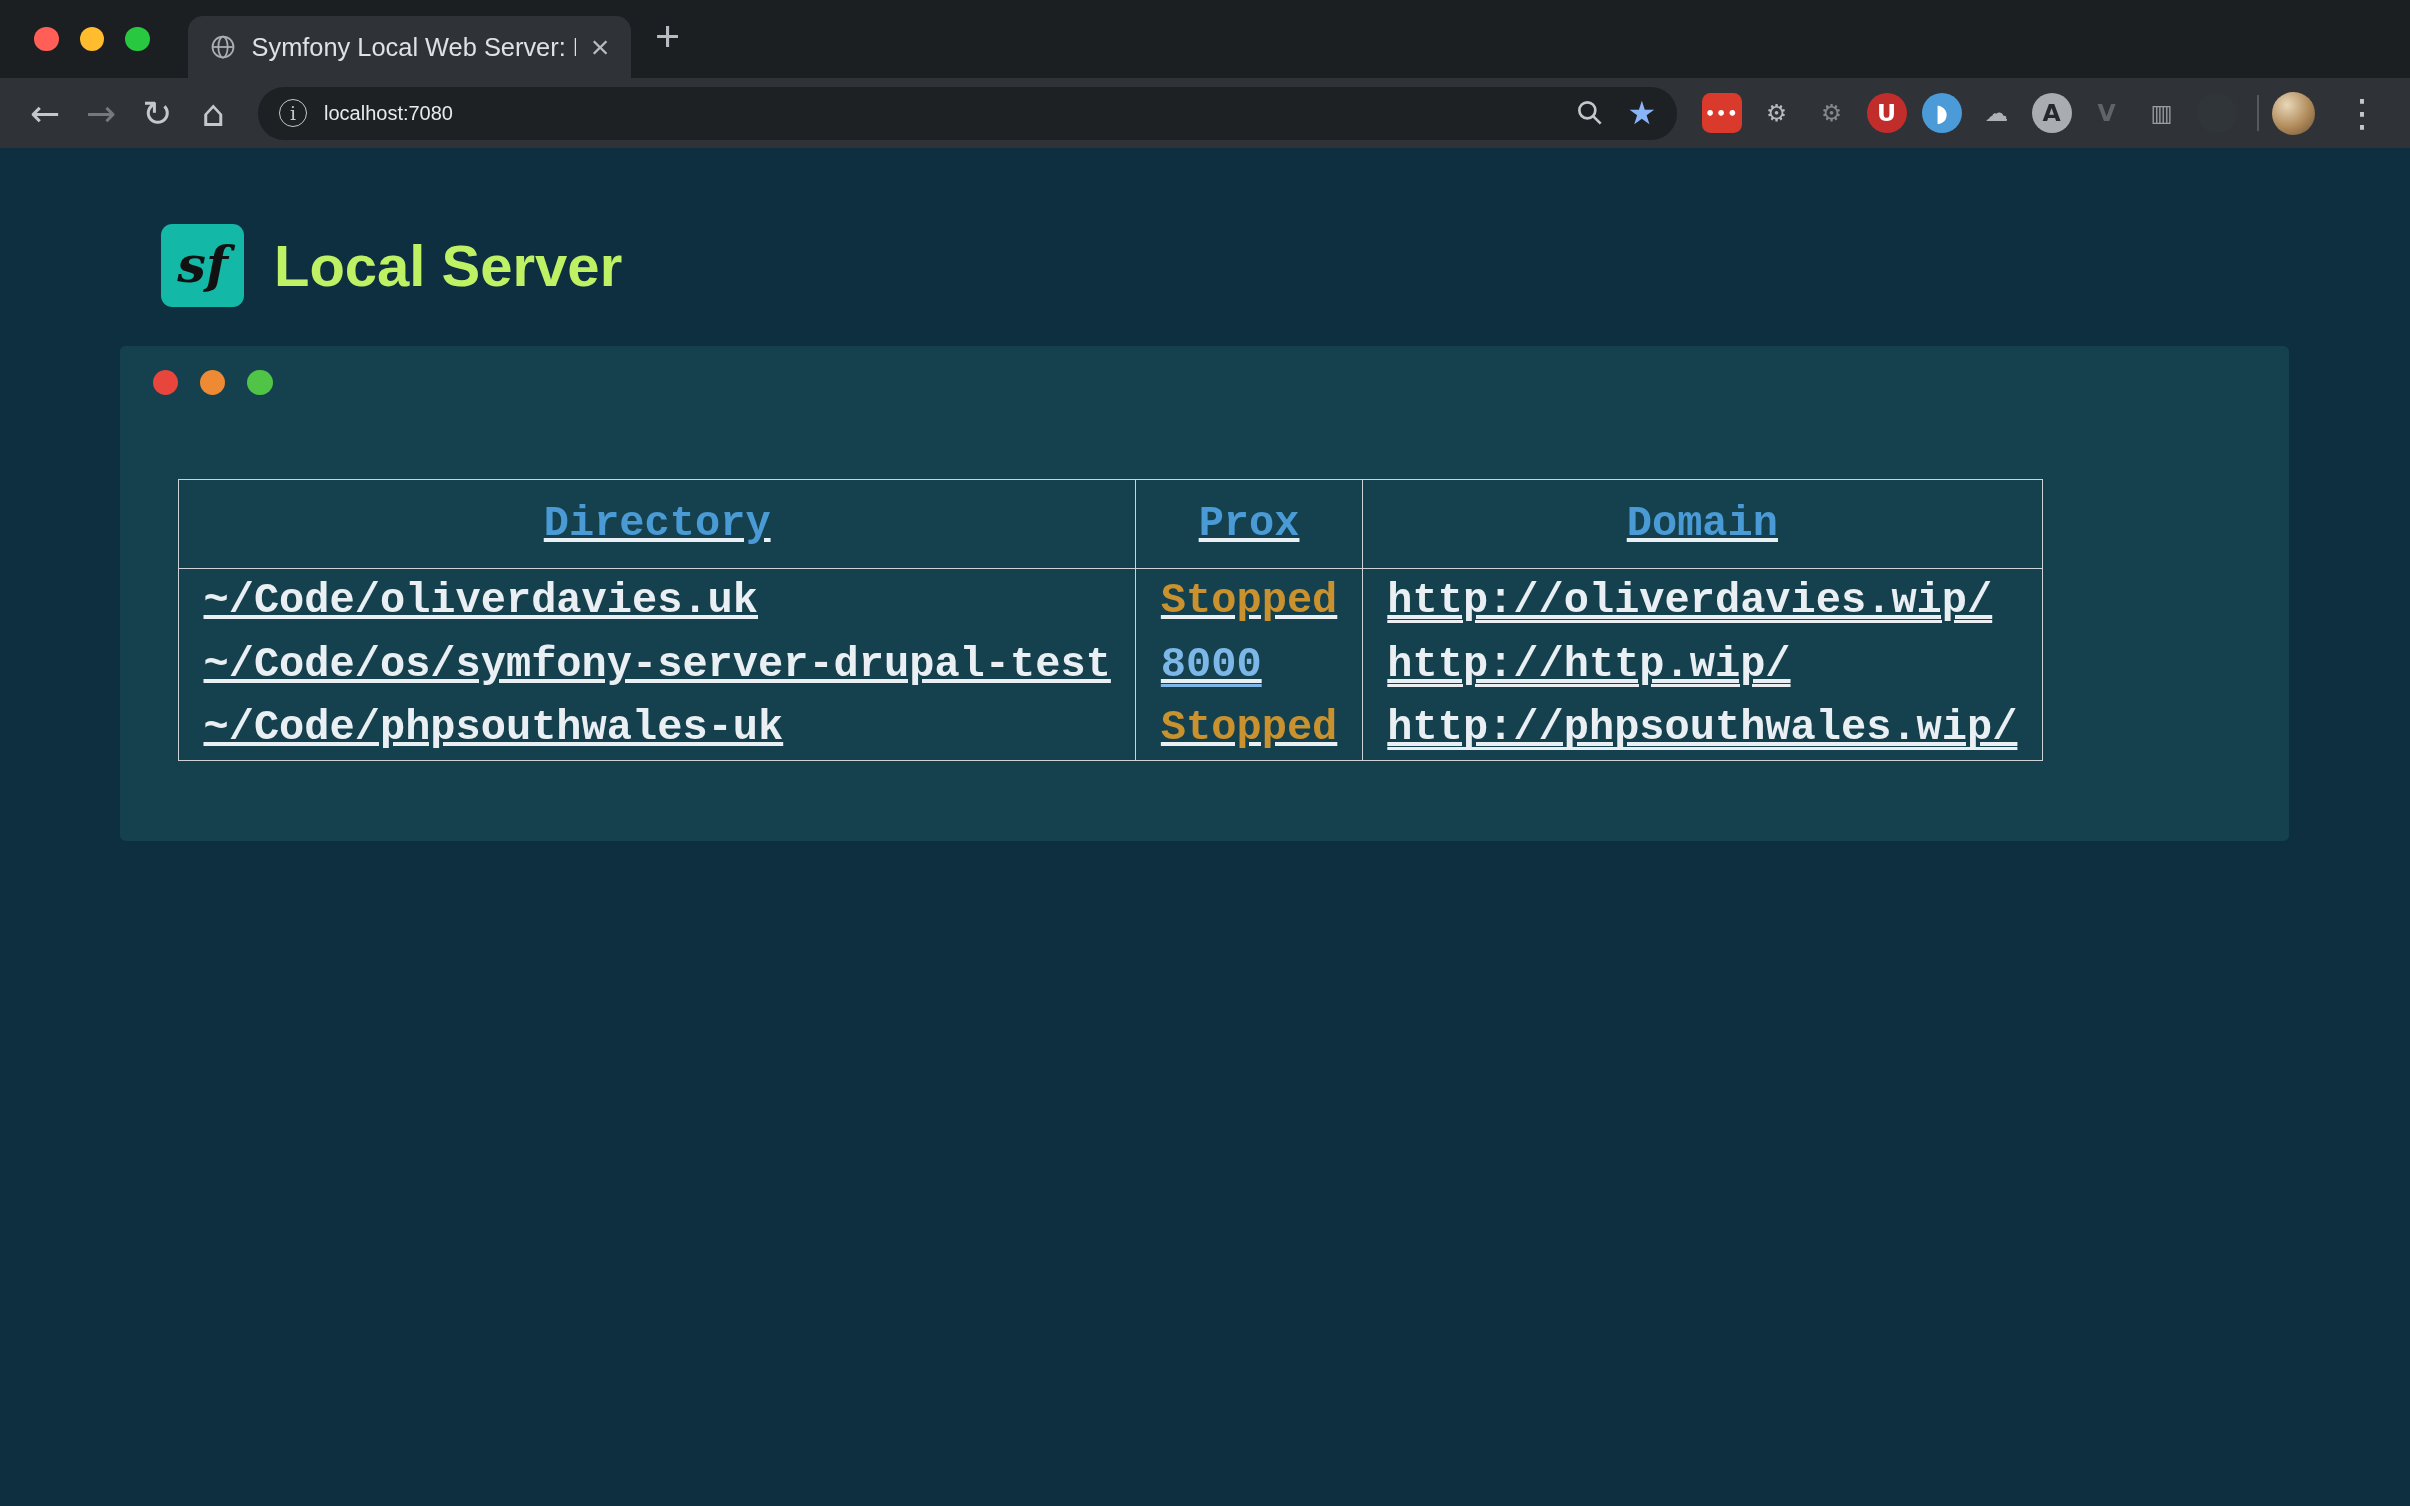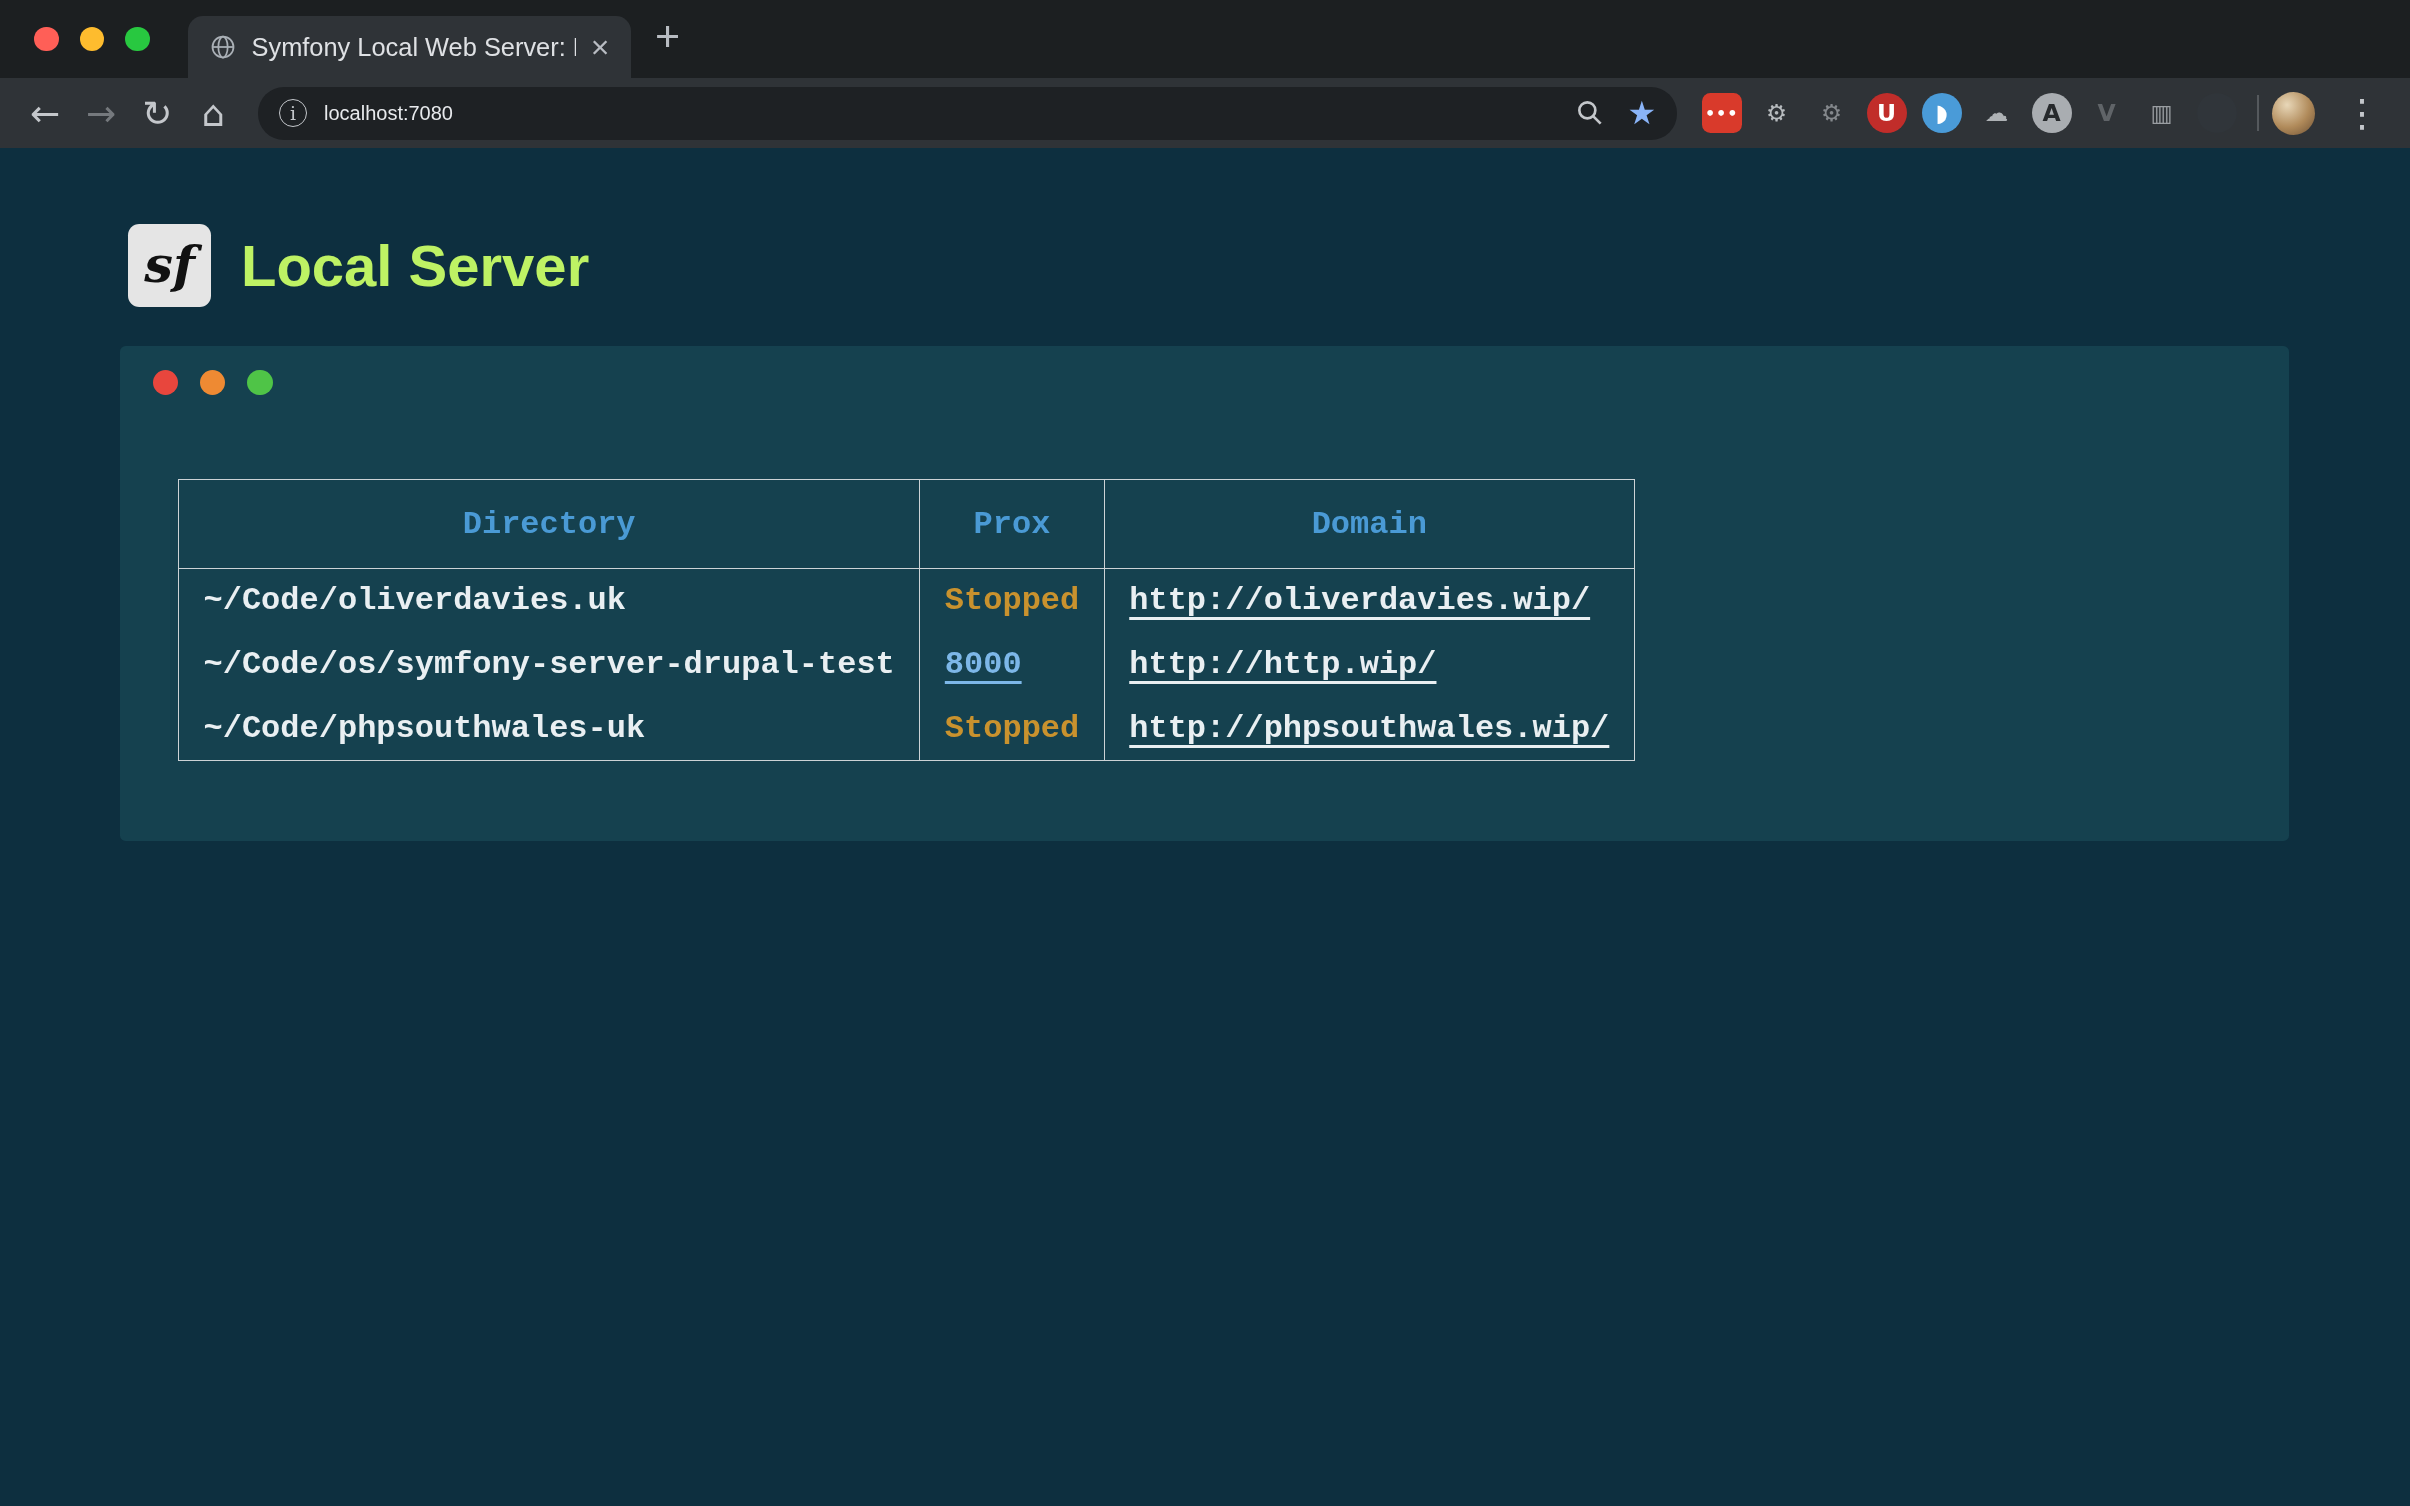--- a/index.html
+++ b/index.html
@@ -70,42 +70,42 @@
     background: radial-gradient(circle at 35% 30%, #e8d7b8, #b08a5a 55%, #6b4f33);
     margin-right: 15px; flex: none;
   }
   .menu-icon { color: #c4c7cb; font-size: 38px; padding: 0 13px; font-family: "DejaVu Sans", sans-serif; }
 
   
   .content { position: relative; height: 1359px; background: #0d2f3f; }
 
   .brand { position: absolute; left: 128px; top: 76px; display: flex; align-items: center; gap: 30px; }
   .sf-logo {
-    width: 83px; height: 83px; background: #e5e5e5; border-radius: 11.3px;
-    display: flex; align-items: center; justify-content: center;
+    width: 83px; height: 83px; background: #14b8a6; border-radius: 11.3px;
+    display: flex; align-items: center; justify-content: center; margin-left: 33px;
   }
   .sf-logo span {
     font-family: "DejaVu Serif", serif; font-style: italic; font-weight: bold;
     font-size: 51px; color: #111; transform: translateY(-1.9px);
   }
   .brand-title { color: #bef264; font-size: 58px; font-weight: 700; }
 
   .panel {
     position: absolute; left: 120px; top: 198px;
     width: 2169px; height: 495px;
     background: #15414f; border-radius: 5.6px;
   }
   .panel-dots { position: absolute; left: 33px; top: 23.5px; display: flex; gap: 21.7px; }
   .pdot { width: 25.4px; height: 25.4px; border-radius: 50%; }
 
   .server-table {
     position: absolute; left: 58px; top: 133px;
     border-collapse: collapse;
     font-family: "Liberation Mono", "DejaVu Sans Mono", monospace;
-    font-size: 32px; font-weight: 700; color: #e9eff2;
+    font-size: 42px; font-weight: 700; color: #e9eff2; text-decoration: underline;
   }
   .server-table, .server-table th { border: 1.9px solid #ccd3d6; }
   .server-table th { height: 89px; padding: 0 24.5px; font-weight: 700; }
   .server-table td {
     height: 64px; padding: 0 24.5px;
     border-left: 1.9px solid #ccd3d6; border-right: 1.9px solid #ccd3d6;
   }
   .tbl-link {
     text-decoration: underline;
     text-underline-offset: 7.5px;

